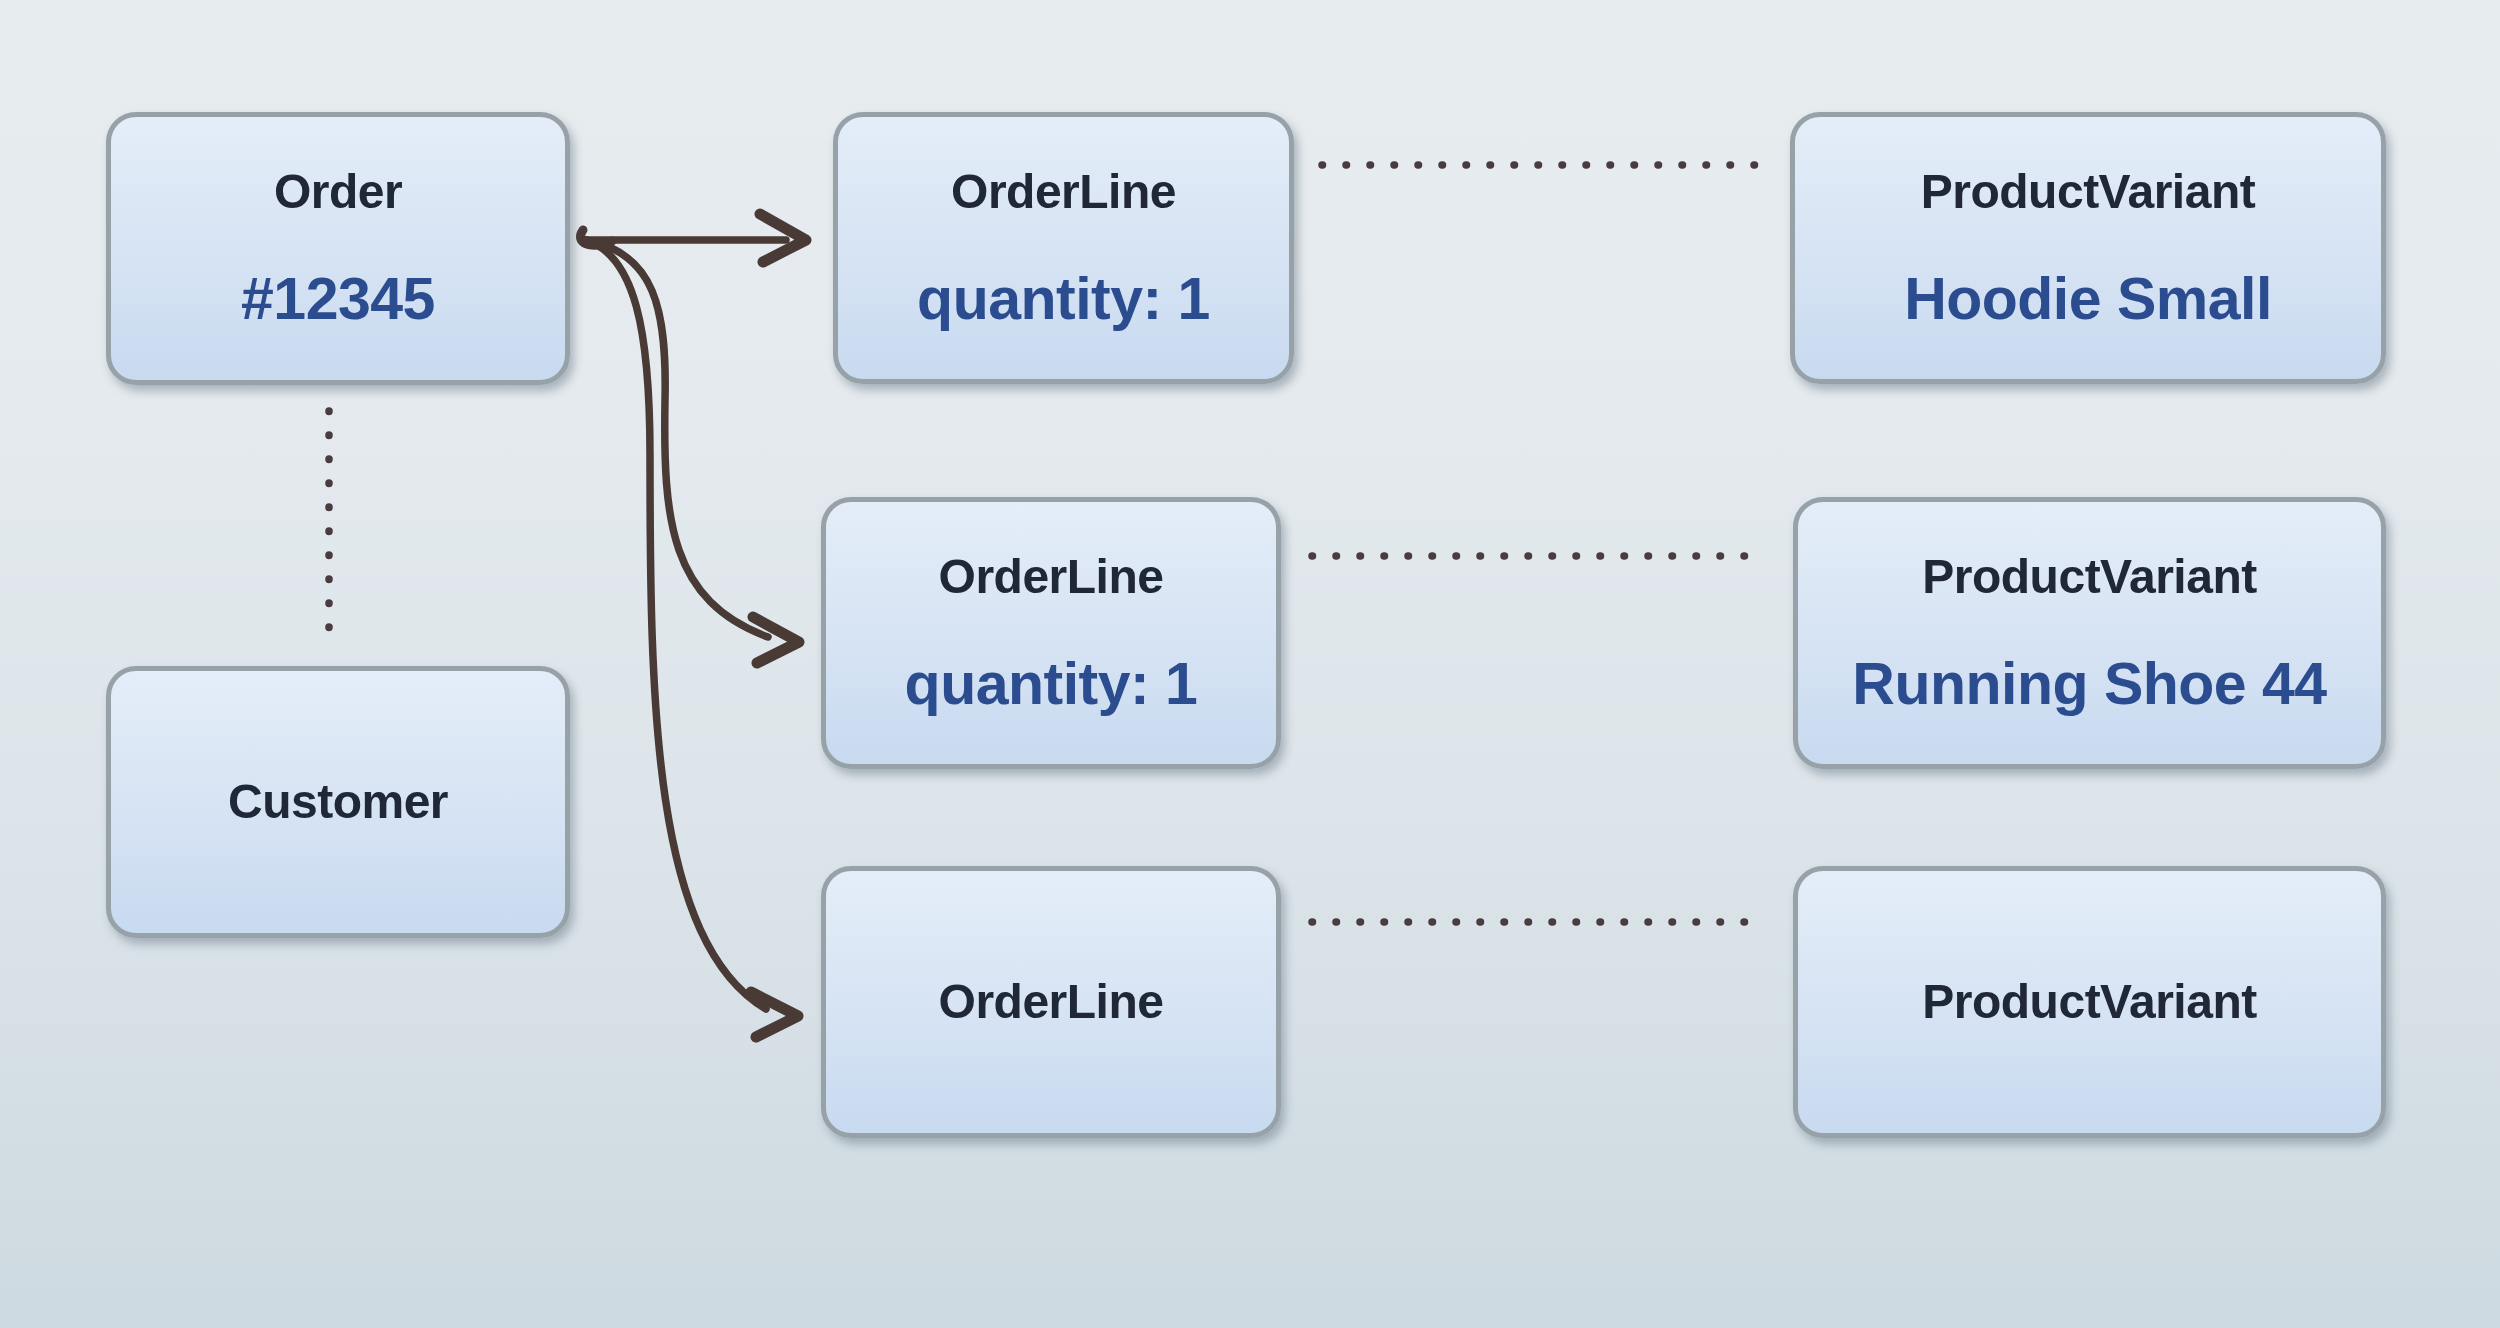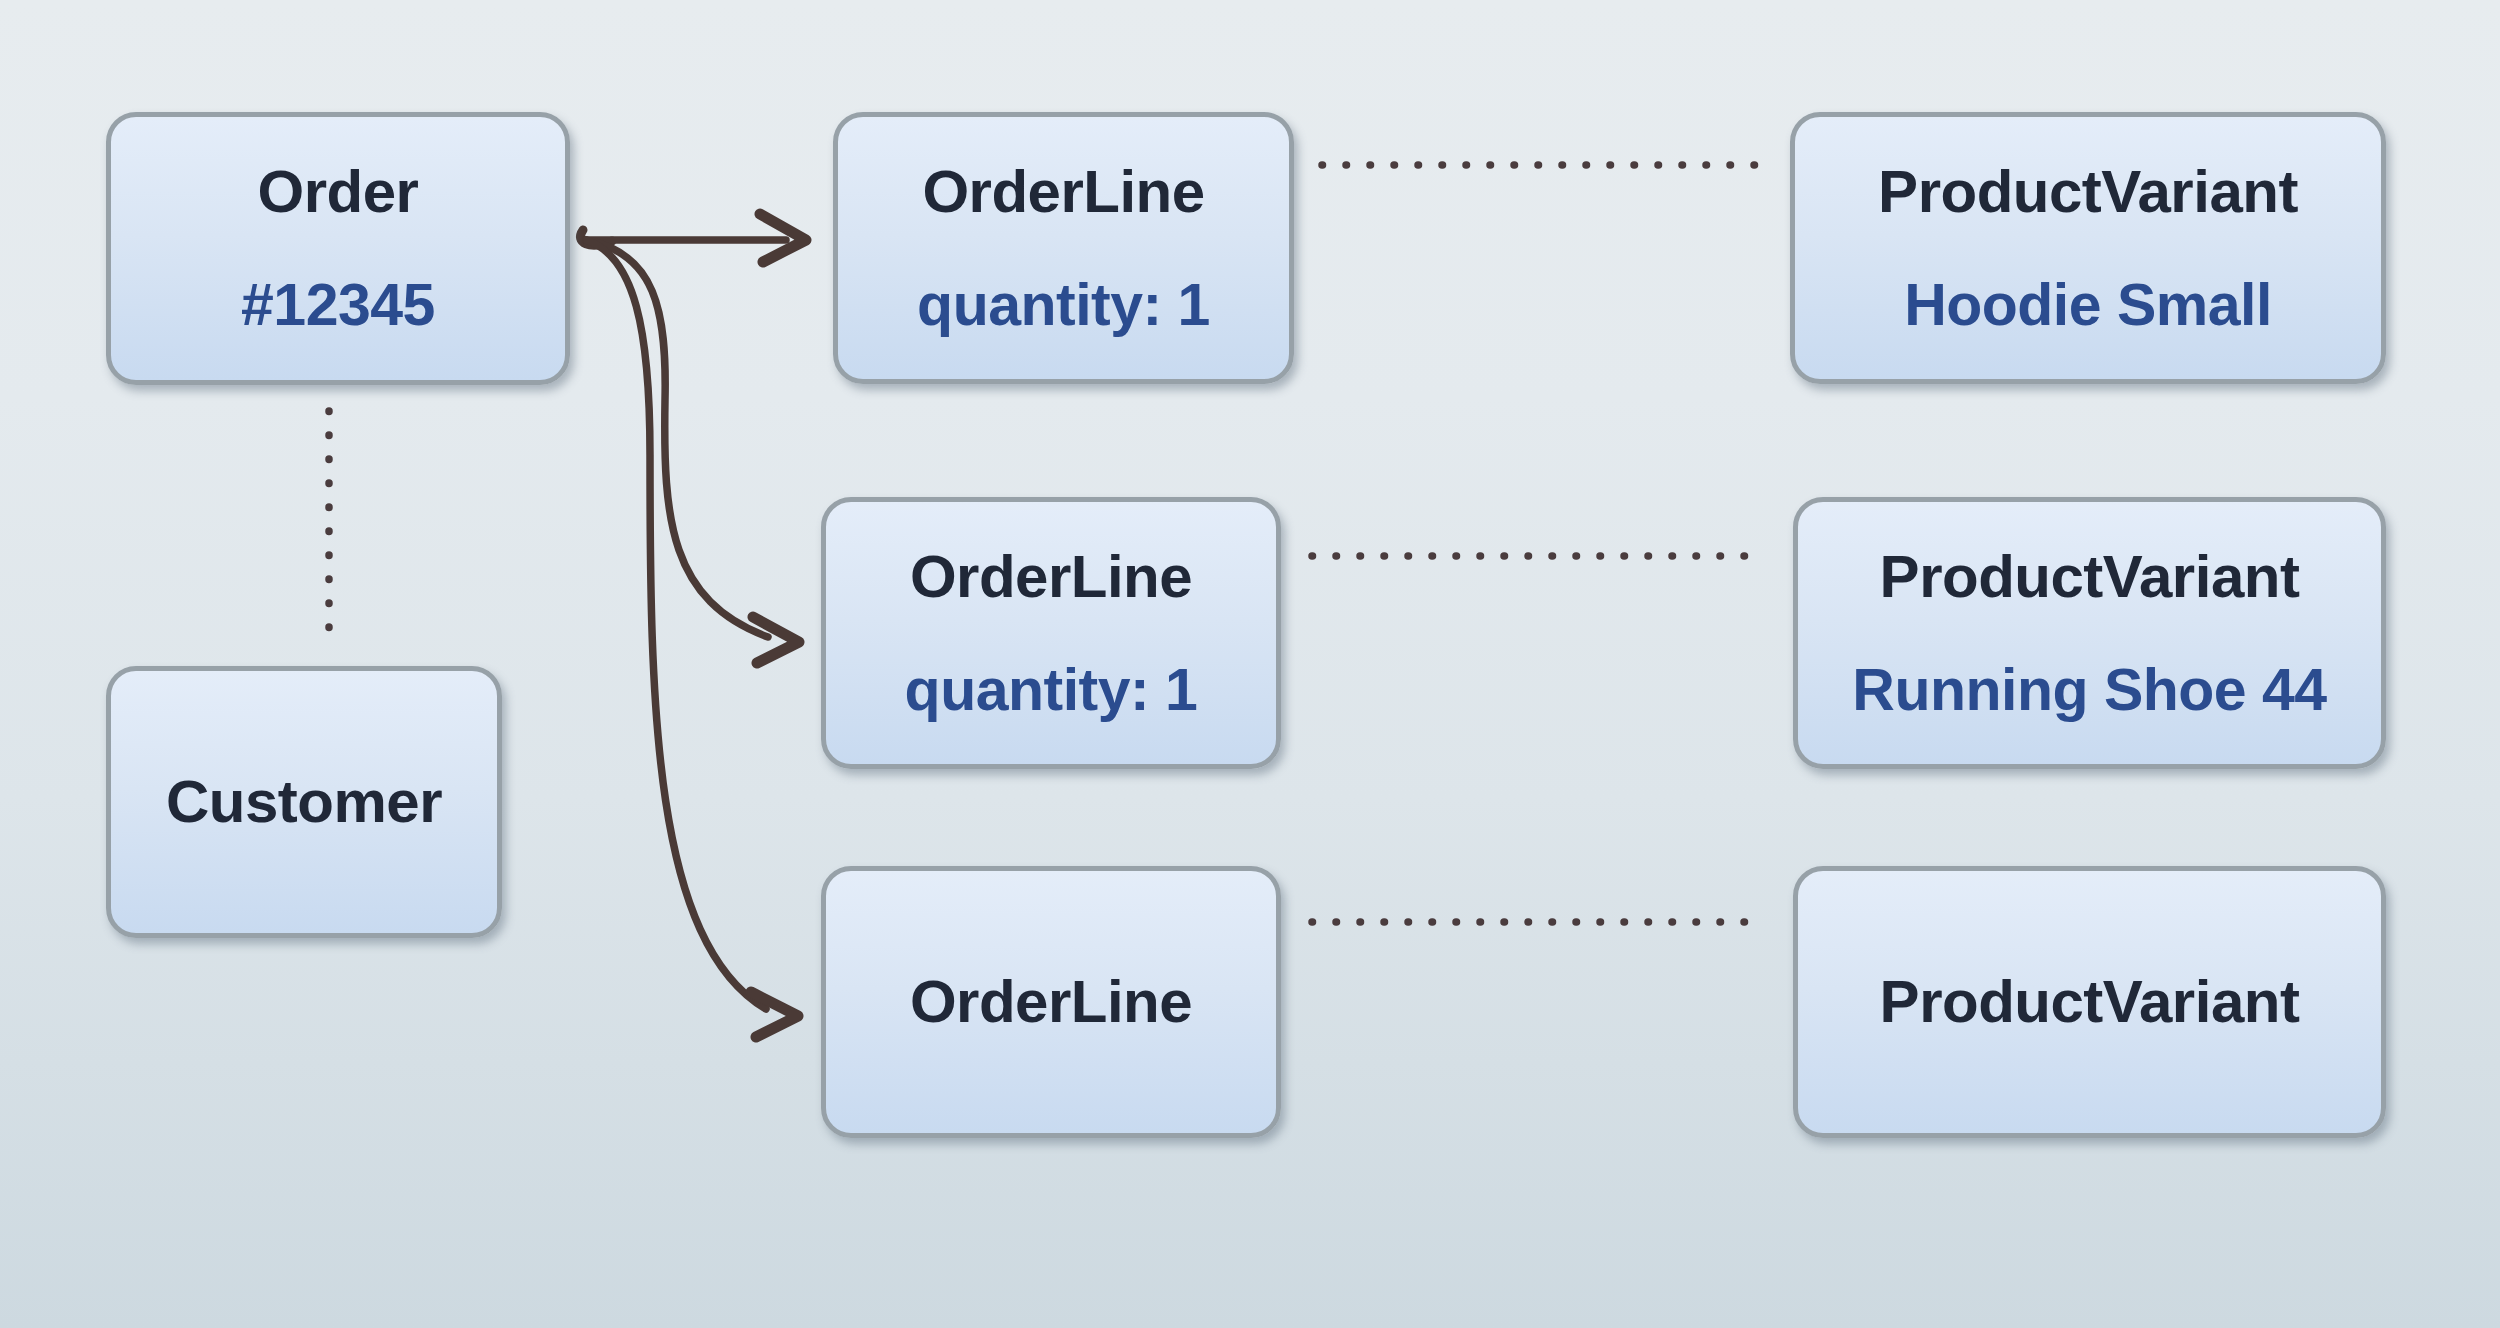--- a/index.html
+++ b/index.html
@@ -49,21 +49,21 @@
     box-shadow:4px 6px 10px rgba(96,110,126,0.45);
     display:flex;
     flex-direction:column;
     align-items:center;
     justify-content:center;
     gap:54px;
     text-align:center;
   }
   .entity .title{
     font-weight:700;
-    font-size:60px;
+    font-size:48px;
     line-height:1;
     color:var(--title-text,#202838);
     letter-spacing:-0.5px;
     white-space:nowrap;
   }
   .entity .value{
     font-weight:700;
     font-size:59px;
     line-height:1;
     color:var(--value-text,#2b4c8f);
@@ -95,21 +95,21 @@
 
     <path class="arrow-shaft" d="M 586 240 C 635 256 650 330 650 455 C 650 705 653 942 766 1009"></path>
     <polyline class="arrow-head" points="751,992 798,1016 756,1037"></polyline>
   </svg>
 
   <div class="entity" style="left:106px;top:112px;width:464px;height:273px;">
     <div class="title">Order</div>
     <div class="value">#12345</div>
   </div>
 
-  <div class="entity" style="left:106px;top:666px;width:396px;height:272px;">
+  <div class="entity" style="left:106px;top:666px;width:464px;height:272px;">
     <div class="title">Customer</div>
   </div>
 
   <div class="entity" style="left:833px;top:112px;width:461px;height:272px;">
     <div class="title">OrderLine</div>
     <div class="value">quantity: 1</div>
   </div>
 
   <div class="entity" style="left:821px;top:497px;width:460px;height:272px;">
     <div class="title">OrderLine</div>

